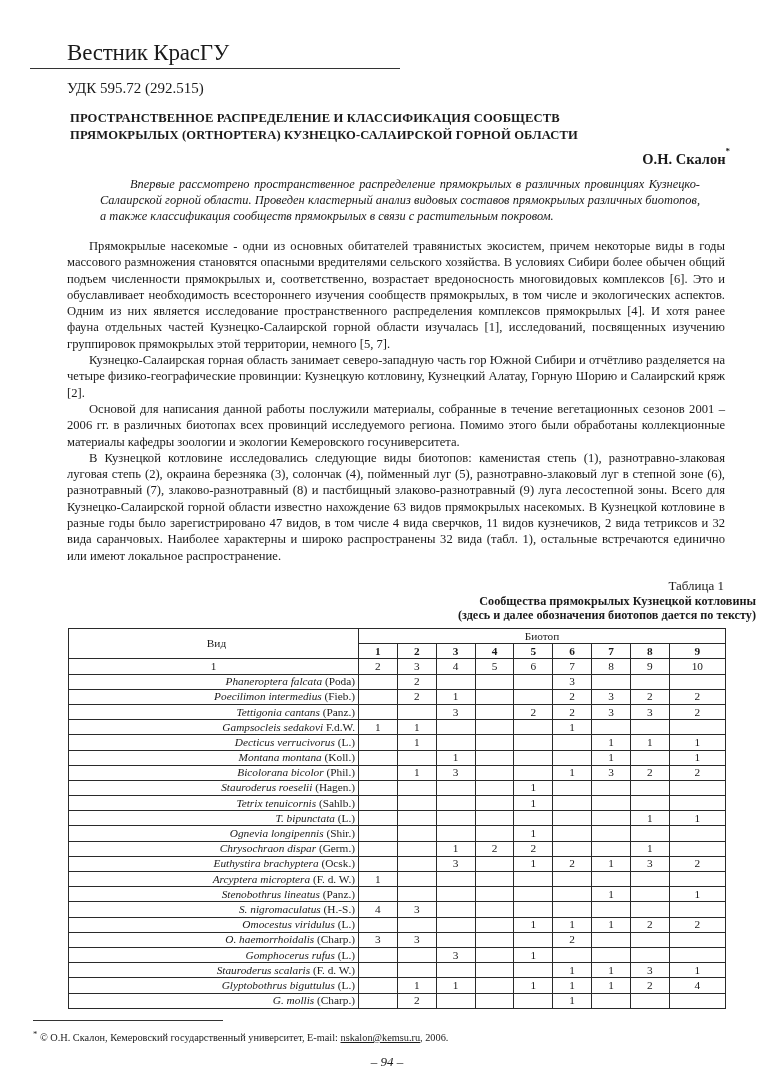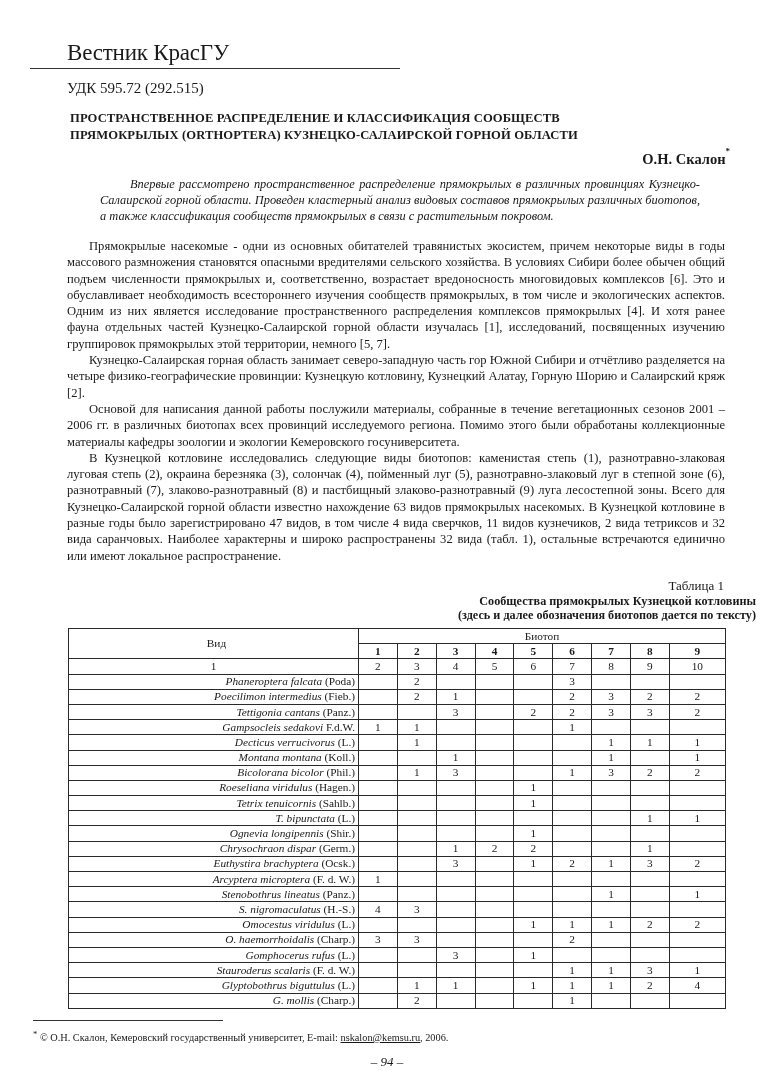--- a/index.html
+++ b/index.html
@@ -169,21 +169,21 @@
         <td>1</td>
         <td>3</td>
         <td></td>
         <td></td>
         <td>1</td>
         <td>3</td>
         <td>2</td>
         <td>2</td>
       </tr>
       <tr>
-        <td class="species"><i>Roeseliana viridulus</i> <span>(Hagen.)</span></td>
+        <td class="species"><i>Stauroderus roeselii</i> <span>(Hagen.)</span></td>
         <td></td>
         <td></td>
         <td></td>
         <td></td>
         <td>1</td>
         <td></td>
         <td></td>
         <td></td>
         <td></td>
       </tr>

